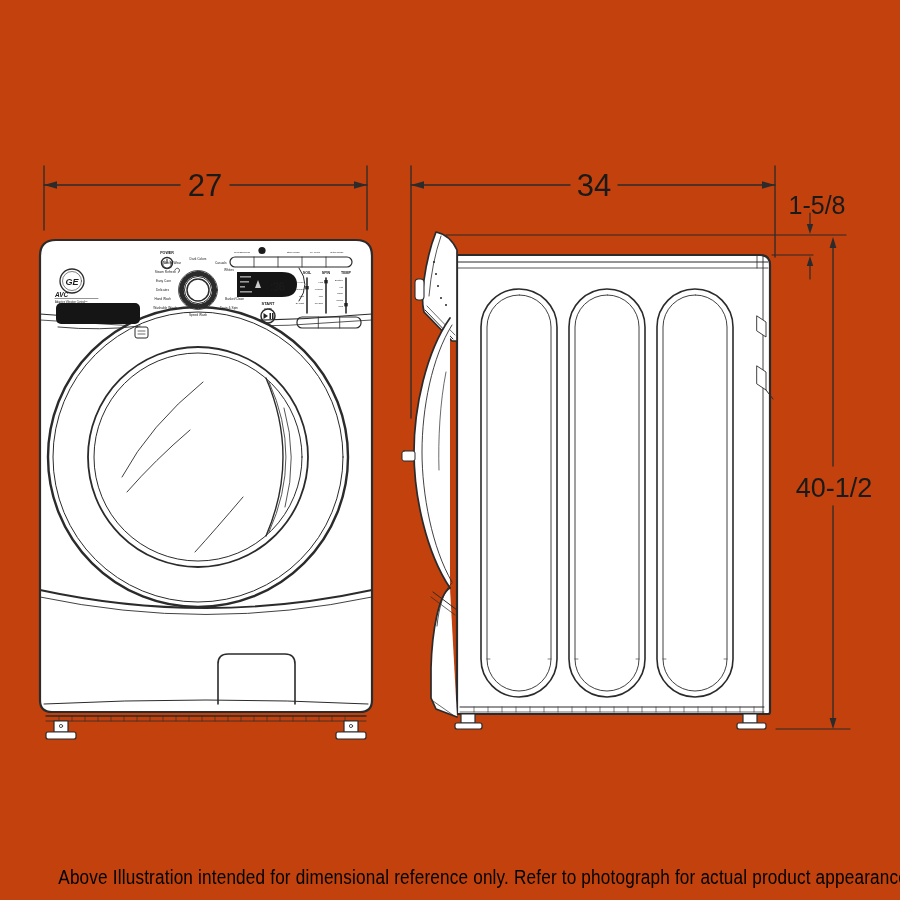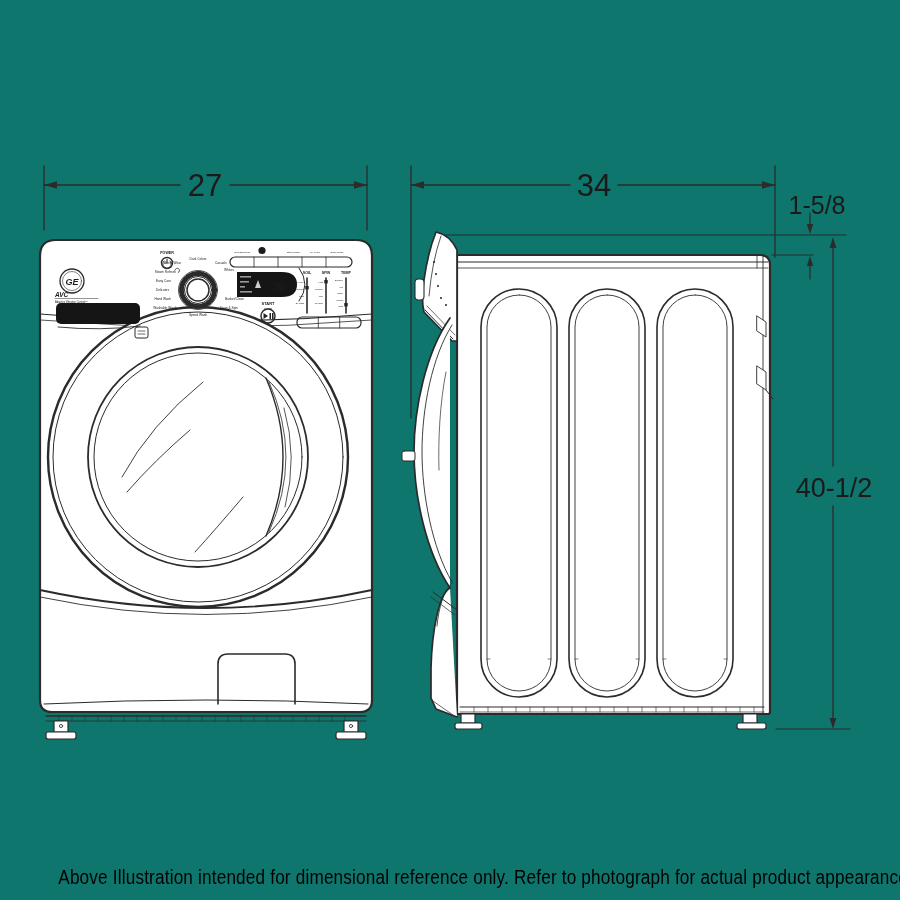--- a/index.html
+++ b/index.html
@@ -1,16 +1,16 @@
 <!DOCTYPE html>
 <html><head>
 <meta charset="utf-8">
 <style>
   html,body{margin:0;padding:0;background:#fff;}
-  .stage{position:relative;width:900px;height:900px;background:#0f766e;overflow:hidden;
+  .stage{position:relative;width:900px;height:900px;background:#c2410c;overflow:hidden;
          font-family:"Liberation Sans",sans-serif;}
   svg text{font-family:"Liberation Sans",sans-serif;fill:#1a1a1a;}
   .caption{position:absolute;left:0;top:866px;width:900px;text-align:center;}
   .caption span{display:inline-block;transform:scaleX(0.88);transform-origin:center;
         font-size:19.5px;letter-spacing:0.2px;color:#000;white-space:nowrap;}
 </style>
 </head>
 <body>
 
 <div class="stage">

